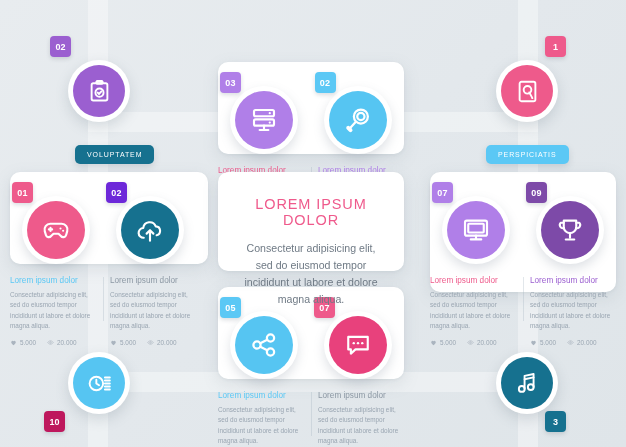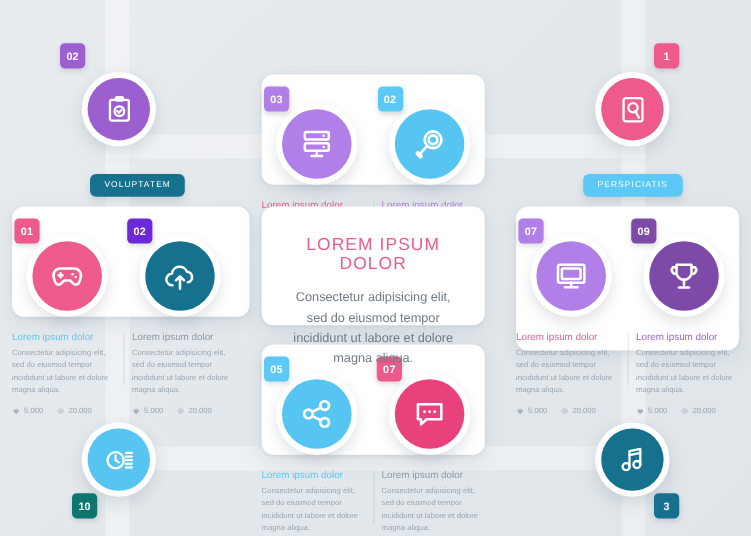--- a/index.html
+++ b/index.html
@@ -426,21 +426,21 @@
       <div class="corner-ring">
         <div class="corner-disc" style="background: rgb(86, 197, 242);">
           <svg viewBox="0 0 24 24" fill="none" stroke="#fff" stroke-width="1.7" stroke-linecap="round" stroke-linejoin="round">
             <circle cx="9.2" cy="12" r="6"></circle>
             <path d="M9.2 8.6V12l2.4 1.6"></path>
             <path d="M16.8 6.6h4.4M16.8 9.3h4.4M16.8 12h4.4M16.8 14.7h4.4M16.8 17.4h4.4"></path>
           </svg>
         </div>
       </div>
     </div>
-    <div class="corner-num" style="left: 60px; top: 411px; background: #0f766e;">10</div>
+    <div class="corner-num" style="left: 44px; top: 411px; background: #be185d;">10</div>
     <div class="corner" style="left: 496px; top: 352px;">
       <div class="corner-ring">
         <div class="corner-disc" style="background: rgb(22, 113, 143);">
           <svg viewBox="0 0 24 24" fill="none" stroke="#fff" stroke-width="1.7" stroke-linecap="round" stroke-linejoin="round">
             <path d="M9.4 16.6V5.2l8-1.6v11.4"></path>
             <path d="M9.4 8.2l8-1.6"></path>
             <circle cx="6.9" cy="16.8" r="2.6"></circle>
             <circle cx="14.9" cy="15.2" r="2.6"></circle>
           </svg>
         </div>

